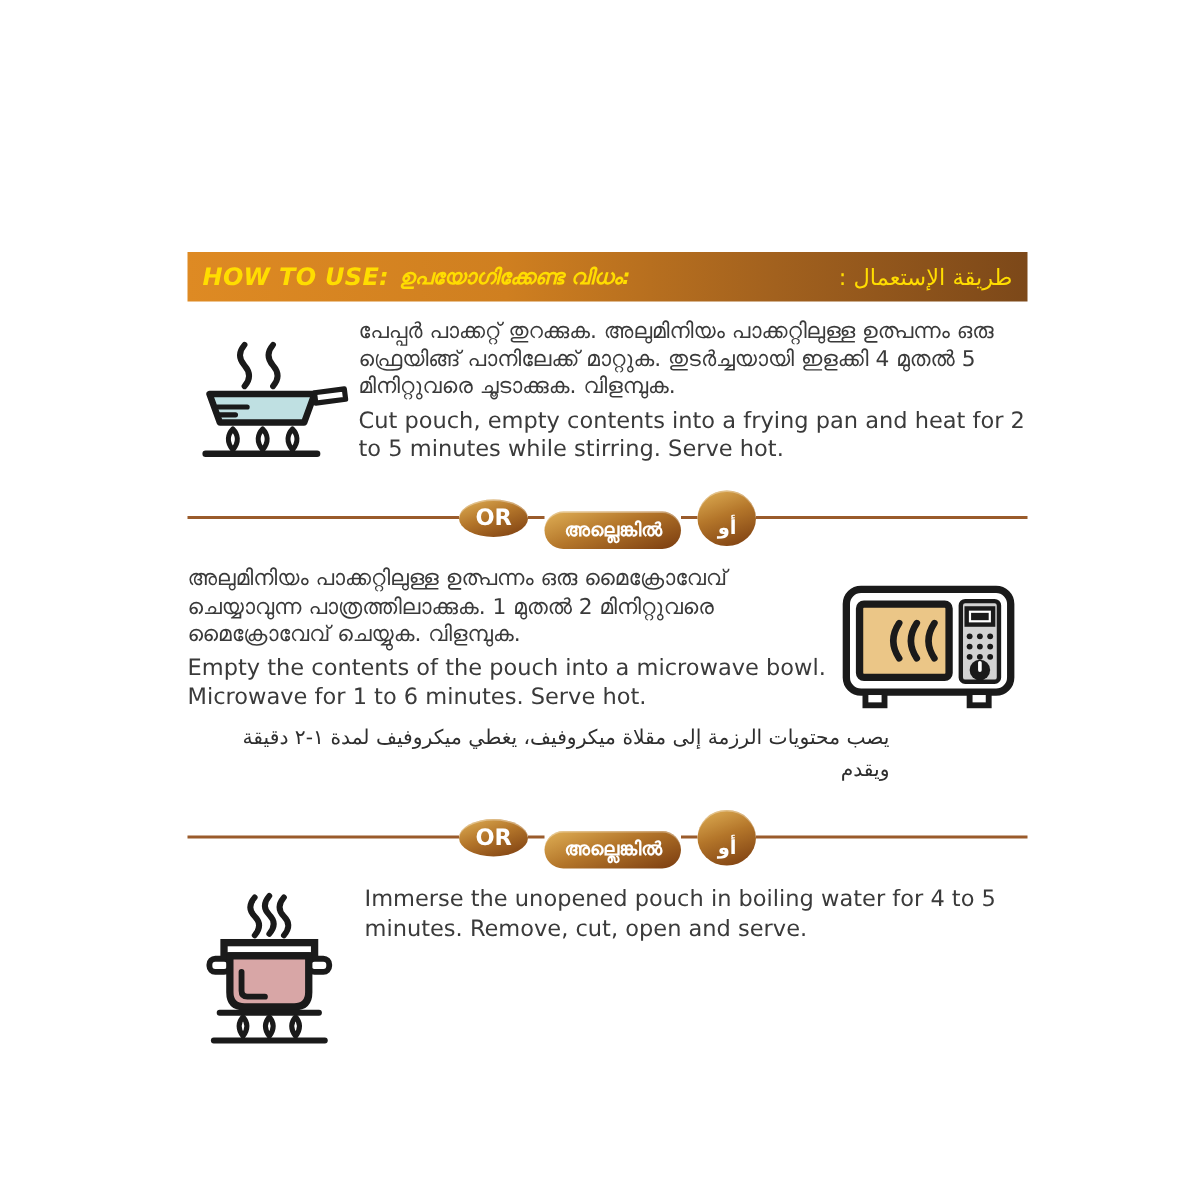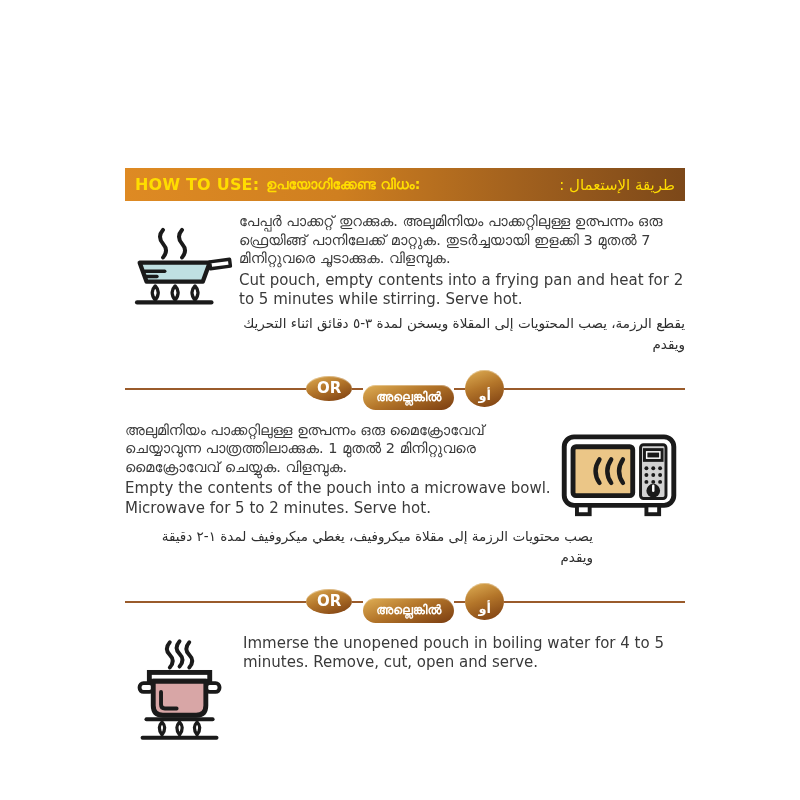--- a/index.html
+++ b/index.html
@@ -8,21 +8,21 @@
     font-family:"DejaVu Sans","Liberation Sans",sans-serif;
   }
   .panel{position:absolute;left:125px;top:168px;width:560px;}
 
   
   .header{
     height:33px;display:flex;justify-content:space-between;align-items:center;
     padding:0 10px;box-sizing:border-box;
     background:linear-gradient(90deg,#de8a23 0%,#cf7f20 38%,#a2611e 70%,#7c4819 100%);
   }
-  .h-left{display:flex;align-items:center;gap:7px;}
+  .h-left{display:flex;align-items:center;gap:7px;font-style:italic;}
   .h-en{color:#ffdd00;font-weight:bold;font-size:16px;letter-spacing:.2px;}
   .h-ml{color:#ffdd00;font-weight:bold;font-size:14px;}
   .h-ar{color:#ffdd00;font-weight:normal;font-size:15px;direction:rtl;}
 
   
   .section{margin-top:11px;}
   .row{display:flex;}
   .icon-wrap{flex:none;}
   .text-col{flex:1;min-width:0;}
   p{margin:0;}
@@ -74,42 +74,41 @@
           <path d="M98,45 L121,42 L122,50 L99,53 Z" fill="#ffffff" stroke="#1a1a1a" stroke-width="4" stroke-linejoin="round"></path>
           <path d="M23,56 L46,56" stroke="#1a1a1a" stroke-width="4" stroke-linecap="round"></path>
           <path d="M23,62 L37,62" stroke="#1a1a1a" stroke-width="4" stroke-linecap="round"></path>
           <path d="M35,89 c-5,-6 -4,-12 0,-16 c4,4 5,10 0,16 z" fill="#ffffff" stroke="#1a1a1a" stroke-width="4" stroke-linejoin="round"></path>
           <path d="M58,89 c-5,-6 -4,-12 0,-16 c4,4 5,10 0,16 z" fill="#ffffff" stroke="#1a1a1a" stroke-width="4" stroke-linejoin="round"></path>
           <path d="M81,89 c-5,-6 -4,-12 0,-16 c4,4 5,10 0,16 z" fill="#ffffff" stroke="#1a1a1a" stroke-width="4" stroke-linejoin="round"></path>
           <path d="M14,92 L100,92" stroke="#1a1a1a" stroke-width="5" stroke-linecap="round"></path>
         </svg>
       </div>
       <div class="text-col">
-        <p class="ml">പേപ്പർ പാക്കറ്റ് തുറക്കുക. അലുമിനിയം പാക്കറ്റിലുള്ള ഉത്പന്നം ഒരു ഫ്രെയിങ്ങ് പാനിലേക്ക് മാറ്റുക. തുടർച്ചയായി ഇളക്കി 3 മുതൽ 7 മിനിറ്റുവരെ ചൂടാക്കുക. വിളമ്പുക.</p>
+        <p class="ml">പേപ്പർ പാക്കറ്റ് തുറക്കുക. അലുമിനിയം പാക്കറ്റിലുള്ള ഉത്പന്നം ഒരു ഫ്രെയിങ്ങ് പാനിലേക്ക് മാറ്റുക. തുടർച്ചയായി ഇളക്കി 4 മുതൽ 5 മിനിറ്റുവരെ ചൂടാക്കുക. വിളമ്പുക.</p>
         <p class="en">Cut pouch, empty contents into a frying pan and heat for 2 to 5 minutes while stirring. Serve hot.</p>
-        <p class="ar">يقطع الرزمة، يصب المحتويات إلى المقلاة ويسخن لمدة ٣-٥ دقائق اثناء التحريك ويقدم</p>
       </div>
     </div>
   </div>
 
   <div class="or-sep">
     <div class="sep-line grow"></div>
     <span class="badge b-or">OR</span>
     <div class="sep-line short"></div>
     <span class="badge b-ml">അല്ലെങ്കിൽ</span>
     <div class="sep-line short"></div>
     <span class="badge b-ar">أو</span>
     <div class="sep-line grow"></div>
   </div>
 
   <div class="section sec2">
     <div class="row">
       <div class="text-col">
         <p class="ml">അലുമിനിയം പാക്കറ്റിലുള്ള ഉത്പന്നം ഒരു മൈക്രോവേവ് ചെയ്യാവുന്ന പാത്രത്തിലാക്കുക. 1 മുതൽ 2 മിനിറ്റുവരെ മൈക്രോവേവ് ചെയ്യുക. വിളമ്പുക.</p>
-        <p class="en">Empty the contents of the pouch into a microwave bowl. Microwave for 5 to 2 minutes. Serve hot.</p>
+        <p class="en">Empty the contents of the pouch into a microwave bowl. Microwave for 1 to 6 minutes. Serve hot.</p>
       </div>
       <div class="icon-wrap">
         <svg width="118" height="90" viewBox="0 0 120 92" fill="none">
           <rect x="3" y="4" width="112" height="70" rx="10" fill="#ffffff" stroke="#1a1a1a" stroke-width="5"></rect>
           <rect x="12" y="14" width="61" height="50" rx="3" fill="#ebc687" stroke="#1a1a1a" stroke-width="5"></rect>
           <path d="M39,27 q-8,12 0,24" stroke="#1a1a1a" stroke-width="4.5" stroke-linecap="round"></path>
           <path d="M51,27 q-8,12 0,24" stroke="#1a1a1a" stroke-width="4.5" stroke-linecap="round"></path>
           <path d="M63,27 q-8,12 0,24" stroke="#1a1a1a" stroke-width="4.5" stroke-linecap="round"></path>
           <rect x="81" y="12" width="26" height="55" rx="3" fill="#d2d2d2" stroke="#1a1a1a" stroke-width="3"></rect>
           <rect x="85" y="17" width="18" height="11" fill="#ffffff" stroke="#1a1a1a" stroke-width="3"></rect>

